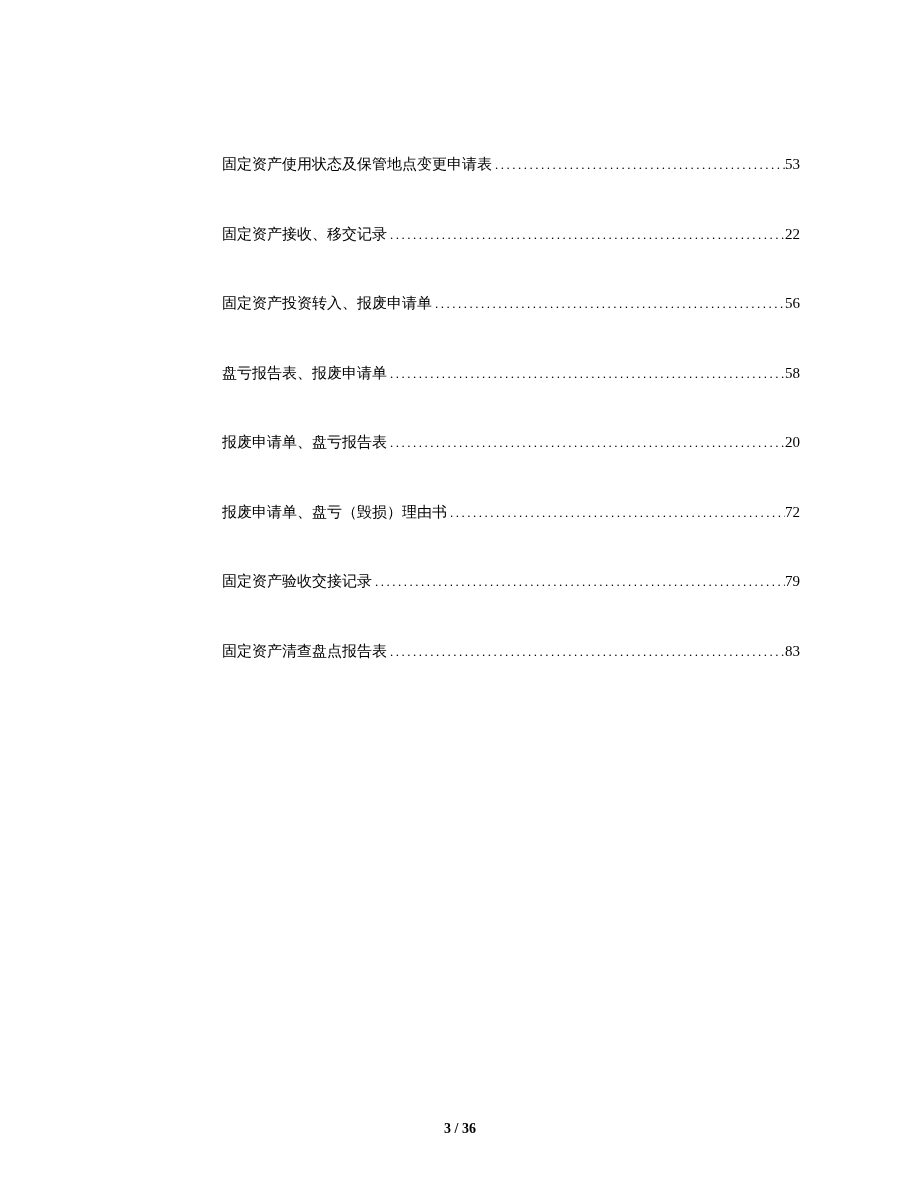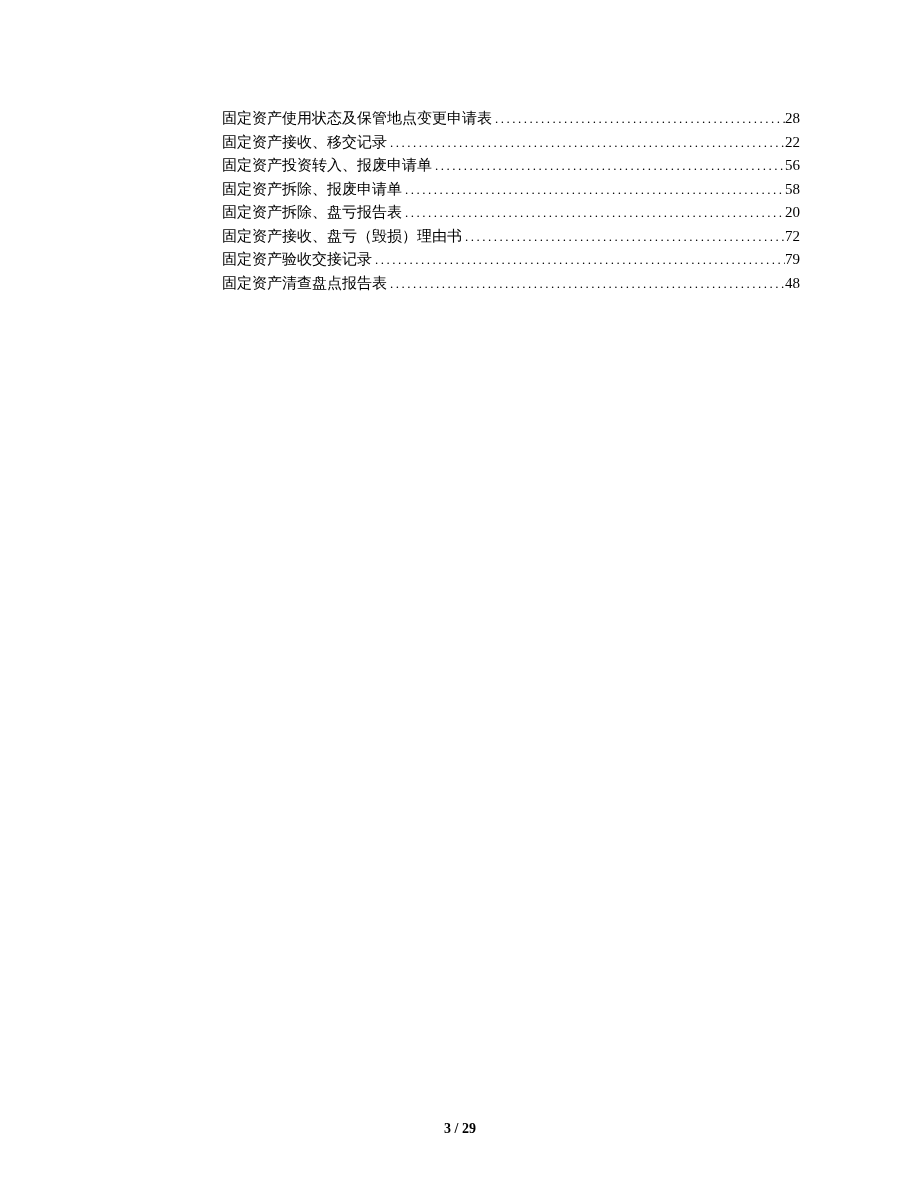--- a/index.html
+++ b/index.html
@@ -20,20 +20,21 @@
       left: 222px;
       width: 578px;
     }
     .toc-entry {
       display: flex;
       align-items: baseline;
       font-size: 15px;
       line-height: 23.5px;
       color: #000000;
       white-space: nowrap;
+      margin-top: 46px;
     }
     .toc-title {
       flex-shrink: 0;
     }
     .toc-dots {
       flex: 1;
       overflow: hidden;
       letter-spacing: 2.5px;
       font-size: 13px;
       padding: 0 3px;
@@ -58,54 +59,54 @@
       color: #000000;
     }
   </style>
 </head>
 <body>
 
 <div class="content">
   <div class="toc-entry">
     <span class="toc-title">固定资产使用状态及保管地点变更申请表</span>
     <span class="toc-dots"></span>
-    <span class="toc-page">28</span>
+    <span class="toc-page">53</span>
   </div>
   <div class="toc-entry">
     <span class="toc-title">固定资产接收、移交记录</span>
     <span class="toc-dots"></span>
     <span class="toc-page">22</span>
   </div>
   <div class="toc-entry">
     <span class="toc-title">固定资产投资转入、报废申请单</span>
     <span class="toc-dots"></span>
     <span class="toc-page">56</span>
   </div>
   <div class="toc-entry">
-    <span class="toc-title">固定资产拆除、报废申请单</span>
+    <span class="toc-title">盘亏报告表、报废申请单</span>
     <span class="toc-dots"></span>
     <span class="toc-page">58</span>
   </div>
   <div class="toc-entry">
-    <span class="toc-title">固定资产拆除、盘亏报告表</span>
+    <span class="toc-title">报废申请单、盘亏报告表</span>
     <span class="toc-dots"></span>
     <span class="toc-page">20</span>
   </div>
   <div class="toc-entry">
-    <span class="toc-title">固定资产接收、盘亏（毁损）理由书</span>
+    <span class="toc-title">报废申请单、盘亏（毁损）理由书</span>
     <span class="toc-dots"></span>
     <span class="toc-page">72</span>
   </div>
   <div class="toc-entry">
     <span class="toc-title">固定资产验收交接记录</span>
     <span class="toc-dots"></span>
     <span class="toc-page">79</span>
   </div>
   <div class="toc-entry">
     <span class="toc-title">固定资产清查盘点报告表</span>
     <span class="toc-dots"></span>
-    <span class="toc-page">48</span>
+    <span class="toc-page">83</span>
   </div>
 </div>
 
 <div class="footer">
-  <span>3 / 29</span>
+  <span>3 / 36</span>
 </div>
 
 </body></html>

